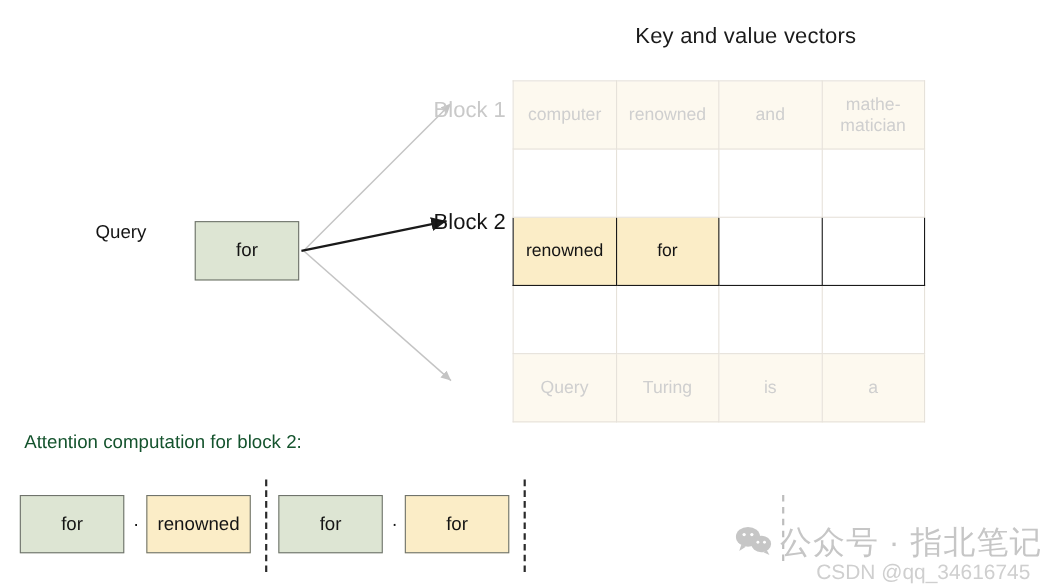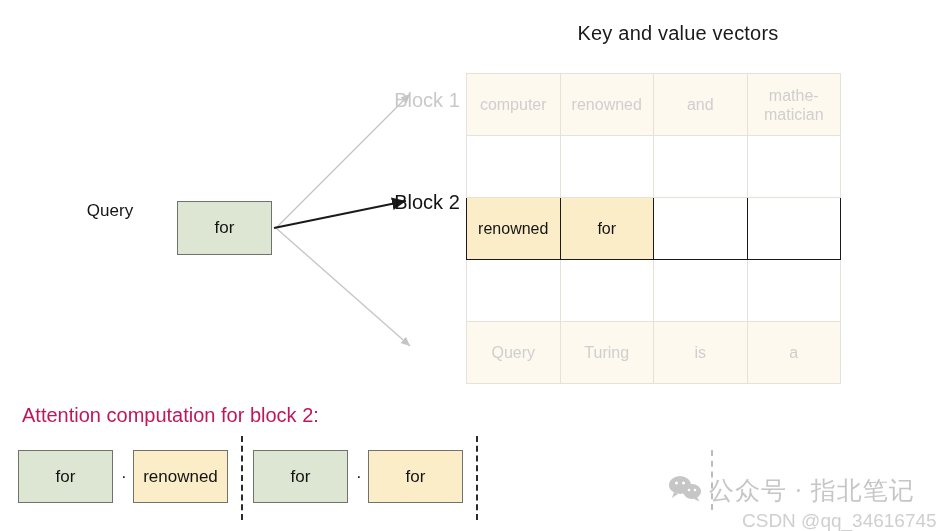--- a/index.html
+++ b/index.html
@@ -110,23 +110,23 @@
     color: #141414;
   }
   .kv-table tr.highlight td.filled {
     background: #fbedc7;
   }
 
   
   .attn-title {
     position: absolute;
     left: 22px;
-    top: 404px;
-    font-size: 20px;
-    color: #be185d;
+    top: 392px;
+    font-size: 17px;
+    color: #14532d;
   }
   .calc-box {
     position: absolute;
     top: 450px;
     height: 53px;
     border: 1.5px solid #6f736c;
     box-sizing: border-box;
     display: flex;
     align-items: center;
     justify-content: center;
@@ -156,24 +156,23 @@
   .watermark {
     position: absolute;
     left: 668px;
     top: 474px;
     display: flex;
     align-items: center;
     gap: 7px;
     color: #c6c6c6;
   }
   .wm-text {
-    font-size: 25px;
+    font-size: 29px;
     letter-spacing: 1px;
     white-space: nowrap;
-    font-family: Liberation Serif, serif;
   }
   .wm-credit {
     position: absolute;
     left: 742px;
     top: 510px;
     font-size: 19px;
     color: #cfcfcf;
     white-space: nowrap;
   }
 </style>

